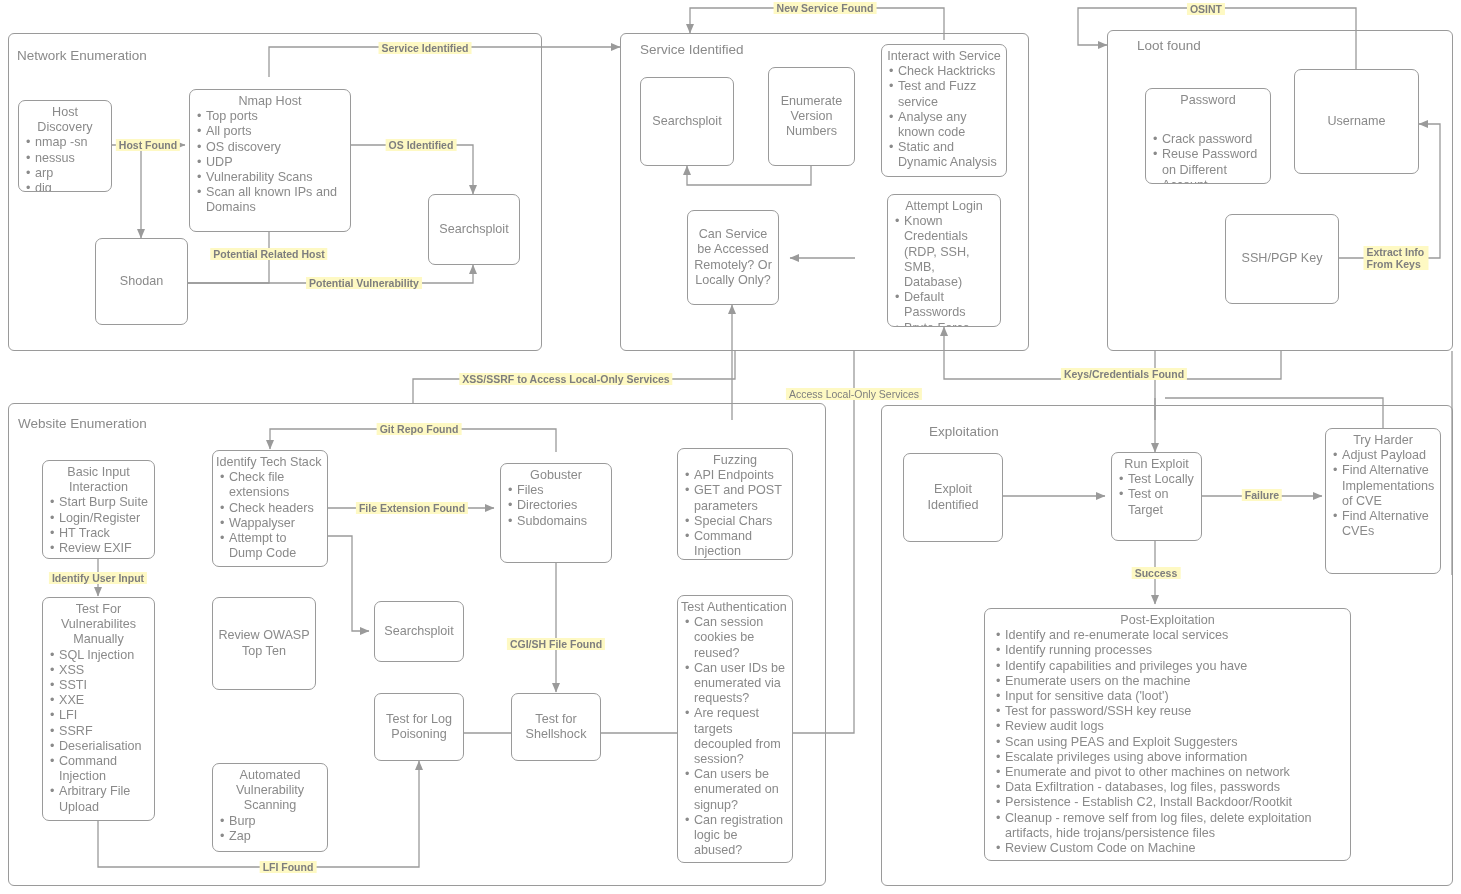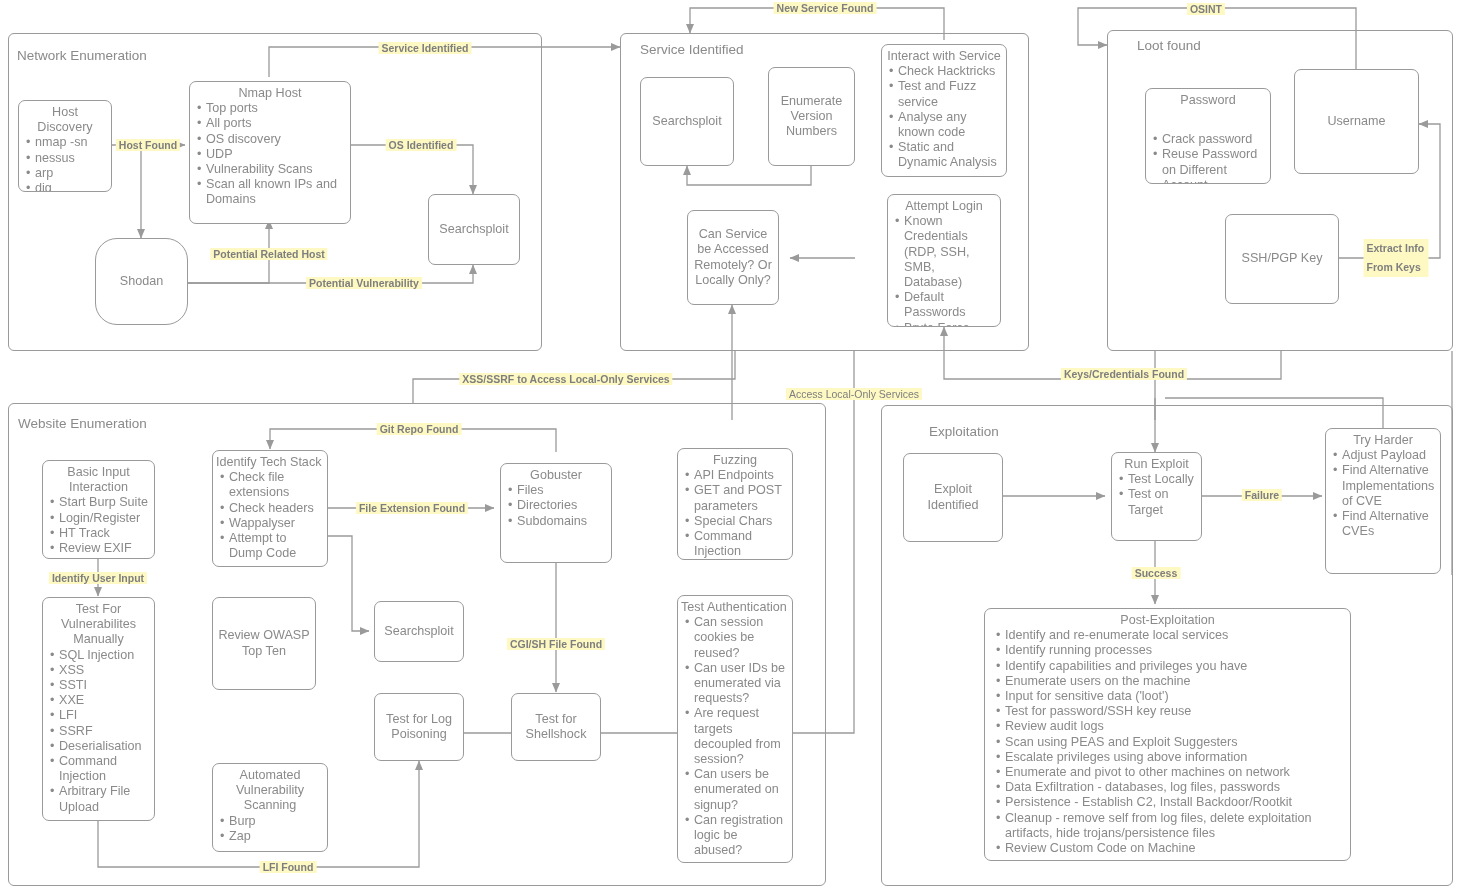--- a/index.html
+++ b/index.html
@@ -76,21 +76,21 @@
     position:absolute;
     font-size:10.5px;
     font-weight:bold;
     color:#7e7e7e;
     background:#fef9c3;
     padding:0 3px;
     white-space:nowrap;
     line-height:12px;
     transform:translate(-50%,-50%);
   }
-  .elabel.two{ line-height:19px; white-space:normal; text-align:left;}
+  .elabel.two{ line-height:12px; white-space:normal; text-align:left;}
 </style>
 </head>
 <body>
 
 <div id="canvas">
 
   <svg class="edges" viewBox="0 0 1461 894">
     <defs>
       <marker id="ah" markerWidth="9" markerHeight="9" refX="7.2" refY="3.2" orient="auto" markerUnits="strokeWidth">
         <path d="M0,0 L7.5,3.2 L0,6.4 z" fill="#9a9a9a"></path>
@@ -174,33 +174,33 @@
   <div class="node listed" style="left:18px; top:100px; width:94px; height:92px;">
     <div class="title">Host Discovery</div>
     <ul>
       <li>nmap -sn</li>
       <li>nessus</li>
       <li>arp</li>
       <li>dig</li>
     </ul>
   </div>
 
-  <div class="node listed" style="left:189px; top:81px; width:162px; height:143px;">
+  <div class="node listed" style="left:189px; top:89px; width:162px; height:143px;">
     <div class="title">Nmap Host</div>
     <ul>
       <li>Top ports</li>
       <li>All ports</li>
       <li>OS discovery</li>
       <li>UDP</li>
       <li>Vulnerability Scans</li>
       <li>Scan all known IPs and Domains</li>
     </ul>
   </div>
 
-  <div class="node center" style="left:95px; top:238px; width:93px; height:87px;border-radius:22px;">
+  <div class="node center" style="left:95px; top:238px; width:93px; height:87px;">
     <div class="title">Shodan</div>
   </div>
 
   <div class="node center" style="left:428px; top:194px; width:92px; height:71px;">
     <div class="title">Searchsploit</div>
   </div>
 
   <div class="node center" style="left:640px; top:77px; width:94px; height:89px;">
     <div class="title">Searchsploit</div>
   </div>

